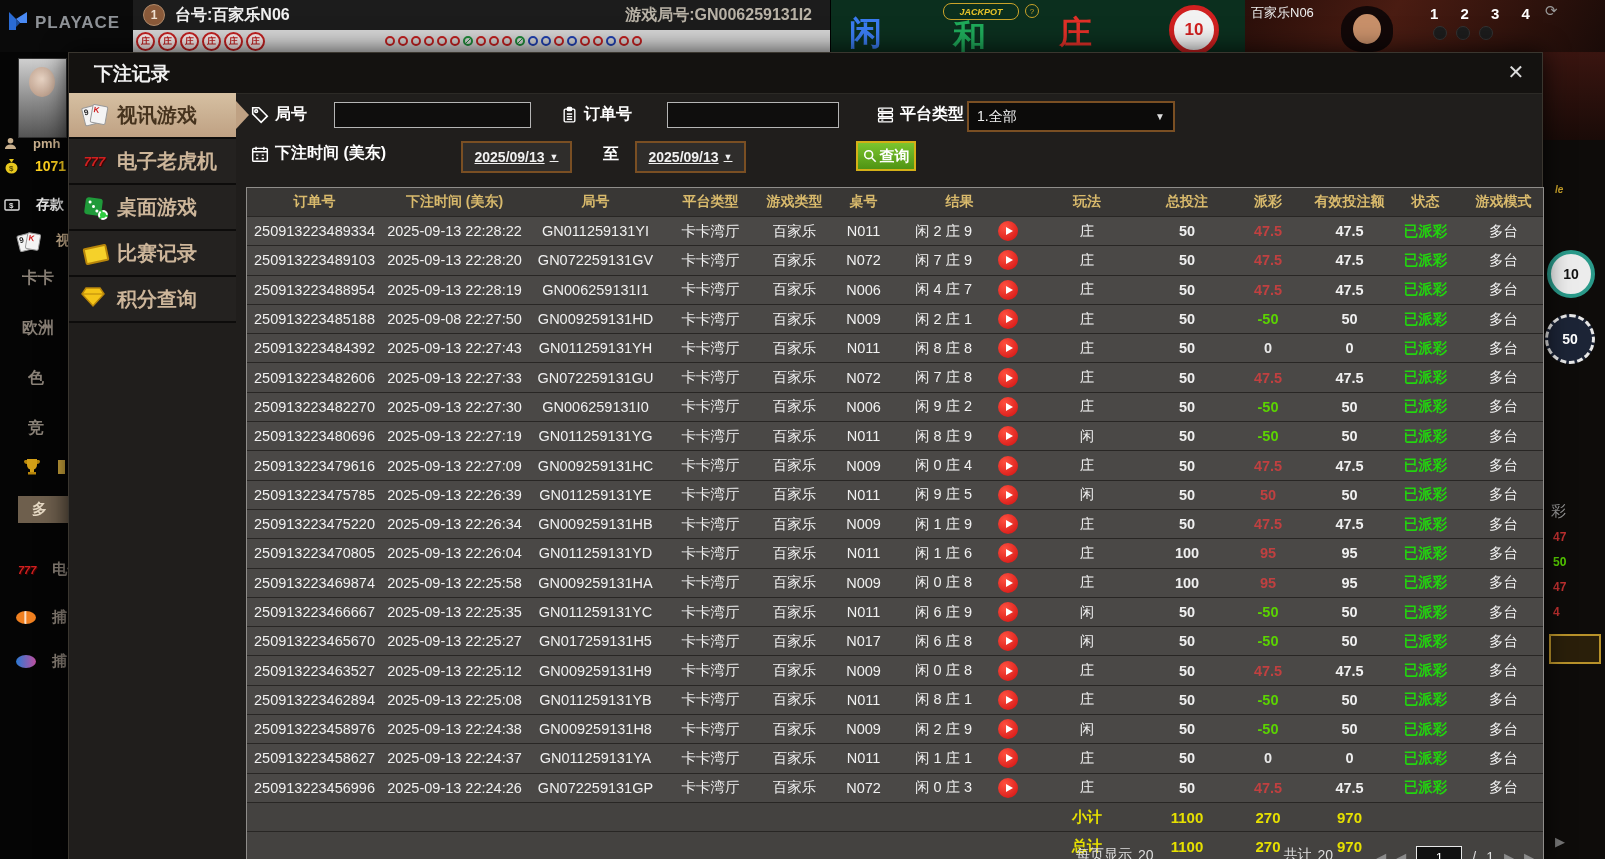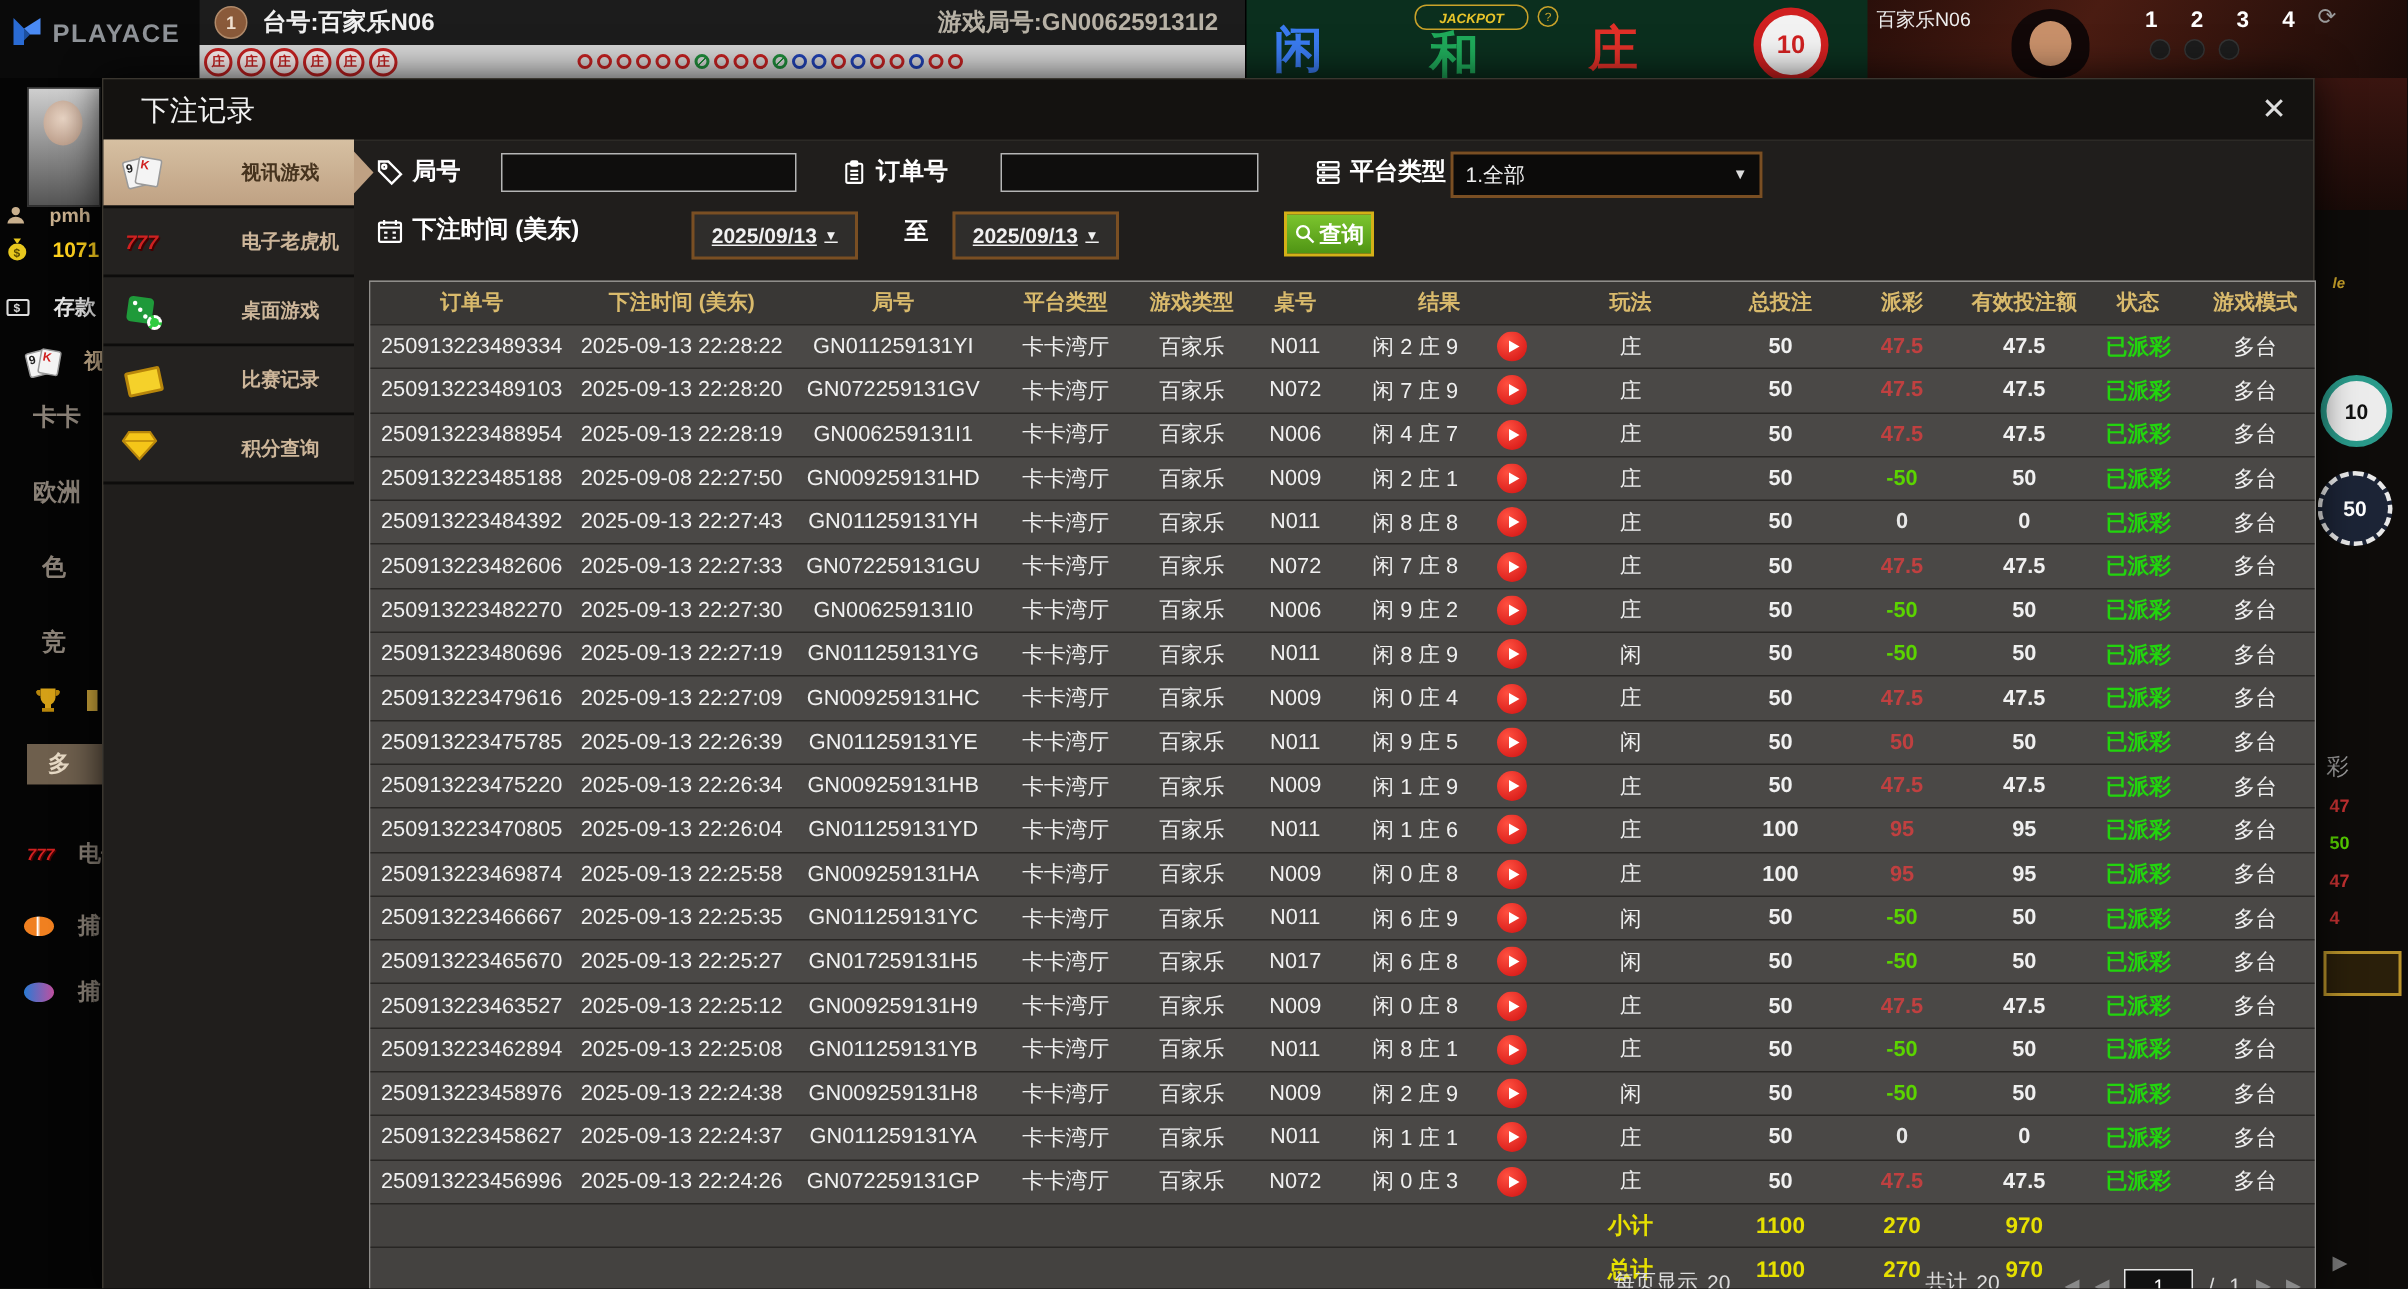--- a/index.html
+++ b/index.html
@@ -61,29 +61,29 @@
   .rs-chip{border-radius:50%;display:flex;align-items:center;justify-content:center;font-weight:bold;}
   .rs-red{color:#c03030;font-weight:bold;font-size:12px;}
   .rs-green{color:#55cc00;font-weight:bold;font-size:12px;}
   .rs-goldbox{left:6px;width:48px;height:26px;border:2px solid #b8922a;background:#2a1f0a;}
   .rs-arrow{color:#777;font-size:13px;}
 
   
   #modal{left:68px;top:52px;width:1475px;height:810px;background:#201e1c;z-index:10;
          border:1px solid #3a362f;border-bottom:none;box-sizing:border-box;box-shadow:0 0 24px rgba(0,0,0,.8);}
   #m-header{left:0;top:0;width:100%;height:40px;background:#141210;border-bottom:1px solid #2c2a26;}
-  #m-title{left:25px;top:8px;font-size:19px;font-weight:normal;color:#f2f2f2;}
+  #m-title{left:25px;top:8px;font-size:19px;font-weight:bold;color:#f2f2f2;}
   #m-close{right:14px;top:7px;font-size:20px;color:#ddd;cursor:pointer;width:24px;height:24px;
            display:flex;align-items:center;justify-content:center;}
 
   
   #menu{left:0;top:40px;width:167px;}
   .menu-item{position:relative;height:44px;background:#242220;border-bottom:2px solid #0d0c0b;
              display:flex;align-items:center;gap:9px;padding-left:12px;cursor:pointer;}
-  .menu-item .mi-label{color:#cdb69a;font-size:13px;font-weight:bold;margin-left:44px;}
+  .menu-item .mi-label{color:#cdb69a;font-size:20px;font-weight:bold;}
   .menu-item.active{background:linear-gradient(#d6c0a2,#bfa183);}
   .menu-item.active .mi-label{color:#46331e;}
   .menu-item.active:after{content:"";position:absolute;right:-13px;top:50%;transform:translateY(-50%);
        border-left:13px solid #bfa183;border-top:14px solid transparent;border-bottom:14px solid transparent;}
   .mi-icon{width:27px;height:26px;position:relative;flex:none;}
   .card{position:absolute;width:13px;height:17px;background:#f4f4f4;border-radius:2px;border:1px solid #999;
         font-size:8px;font-weight:bold;line-height:9px;padding-left:1px;}
   .card.back{left:2px;top:4px;transform:rotate(-14deg);color:#222;}
   .card.front{left:10px;top:3px;transform:rotate(10deg);color:#d02020;}
   .dice{position:absolute;left:4px;top:4px;width:17px;height:17px;background:#1f9a3a;border-radius:3px;transform:rotate(8deg);}

